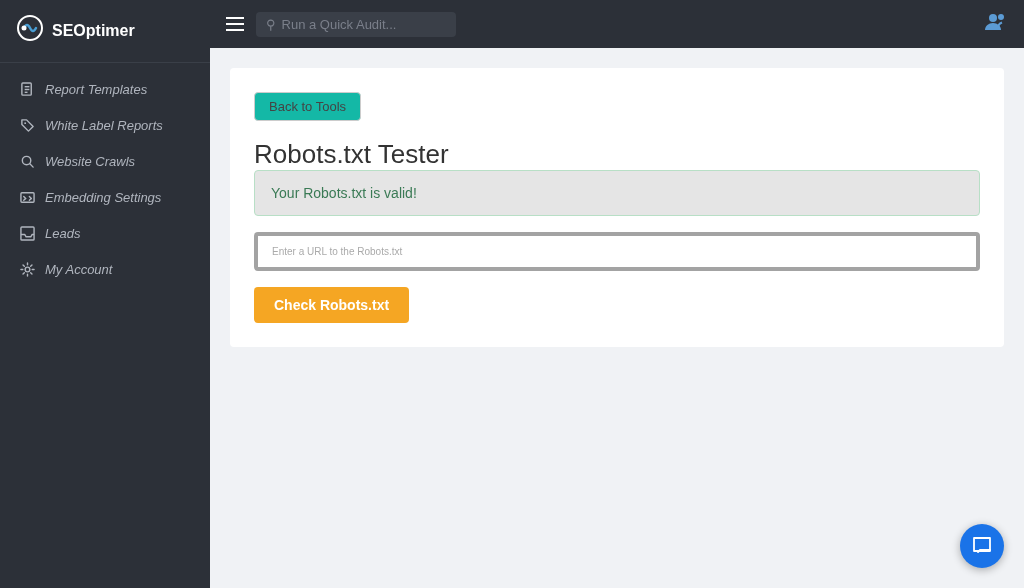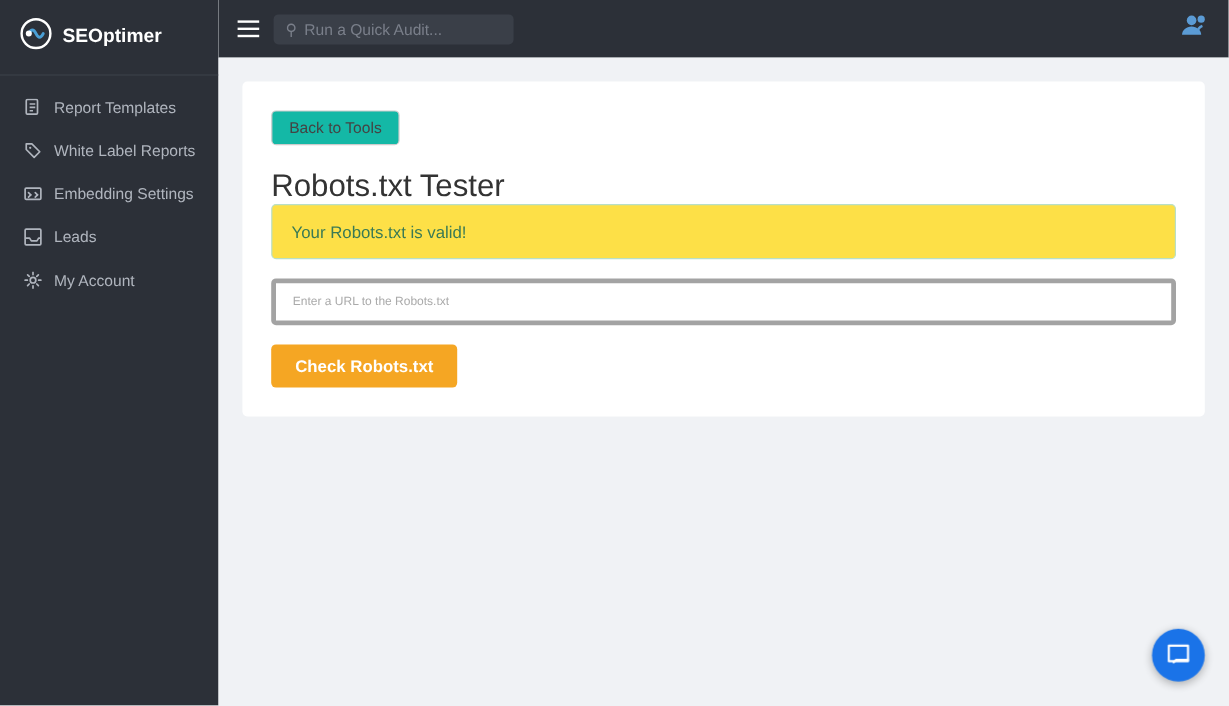--- a/index.html
+++ b/index.html
@@ -1,20 +1,20 @@
 <!DOCTYPE html>
 <html><head>
   <meta charset="utf-8">
   <style>
     * { margin: 0; padding: 0; box-sizing: border-box; }
     body { font-family: -apple-system, BlinkMacSystemFont, 'Segoe UI', sans-serif; display: flex; height: 588px; width: 1024px; overflow: hidden; background: #f0f2f5; }
 
     
     .sidebar {
-      width: 182px;
+      width: 210px;
       background: #2c3038;
       display: flex;
       flex-direction: column;
       flex-shrink: 0;
       height: 100%;
     }
     .sidebar-logo {
       padding: 14px 16px;
       display: flex;
       align-items: center;
@@ -36,20 +36,21 @@
     }
     .nav-item {
       display: flex;
       align-items: center;
       gap: 10px;
       padding: 10px 16px;
       color: #b0b5be;
       font-size: 13px;
       cursor: pointer;
       border-left: 3px solid transparent;
+      font-style: italic;
     }
     .nav-item.active {
       background: #3a3f48;
       color: #fff;
       border-left: 3px solid #f5a623;
     }
     .nav-icon {
       width: 16px;
       height: 16px;
       display: flex;
@@ -136,21 +137,21 @@
       cursor: pointer;
       margin-bottom: 18px;
       background: #14b8a6;
     }
     .page-title {
       font-size: 26px;
       font-weight: 400;
       color: #333;
     }
     .success-banner {
-      background: #fde047;
+      background: #e5e5e5;
       border: 1px solid #b8dfc6;
       border-radius: 4px;
       padding: 14px 16px;
       color: #3a7a55;
       font-size: 14px;
       margin-bottom: 16px;
     }
     .url-input {
       width: 100%;
       padding: 10px 14px;
@@ -223,20 +224,29 @@
     <div class="nav-item">
       <span class="nav-icon">
         <svg viewBox="0 0 16 16">
             <path d="M2 2h5l7 7-5 5-7-7V2z" stroke-linecap="round" stroke-linejoin="round"></path>
             <circle cx="5.5" cy="5.5" r="1" fill="currentColor" stroke="none"></circle>
           </svg>
       </span>
       <span>White Label Reports</span>
     </div>
 
+    <div class="nav-item">
+      <span class="nav-icon">
+        <svg viewBox="0 0 16 16">
+            <circle cx="7" cy="7" r="4.5"></circle>
+            <line x1="10.5" y1="10.5" x2="14" y2="14" stroke-linecap="round"></line>
+          </svg>
+      </span>
+      <span>Website Crawls</span>
+    </div>
 
 
     <div class="nav-item">
       <span class="nav-icon">
         <svg viewBox="0 0 16 16">
             <rect x="1" y="3" width="14" height="10" rx="1"></rect>
             <line x1="4" y1="7" x2="6" y2="9" stroke-linecap="round"></line>
             <line x1="6" y1="9" x2="4" y2="11" stroke-linecap="round"></line>
             <line x1="10" y1="7" x2="12" y2="9" stroke-linecap="round"></line>
             <line x1="12" y1="9" x2="10" y2="11" stroke-linecap="round"></line>

